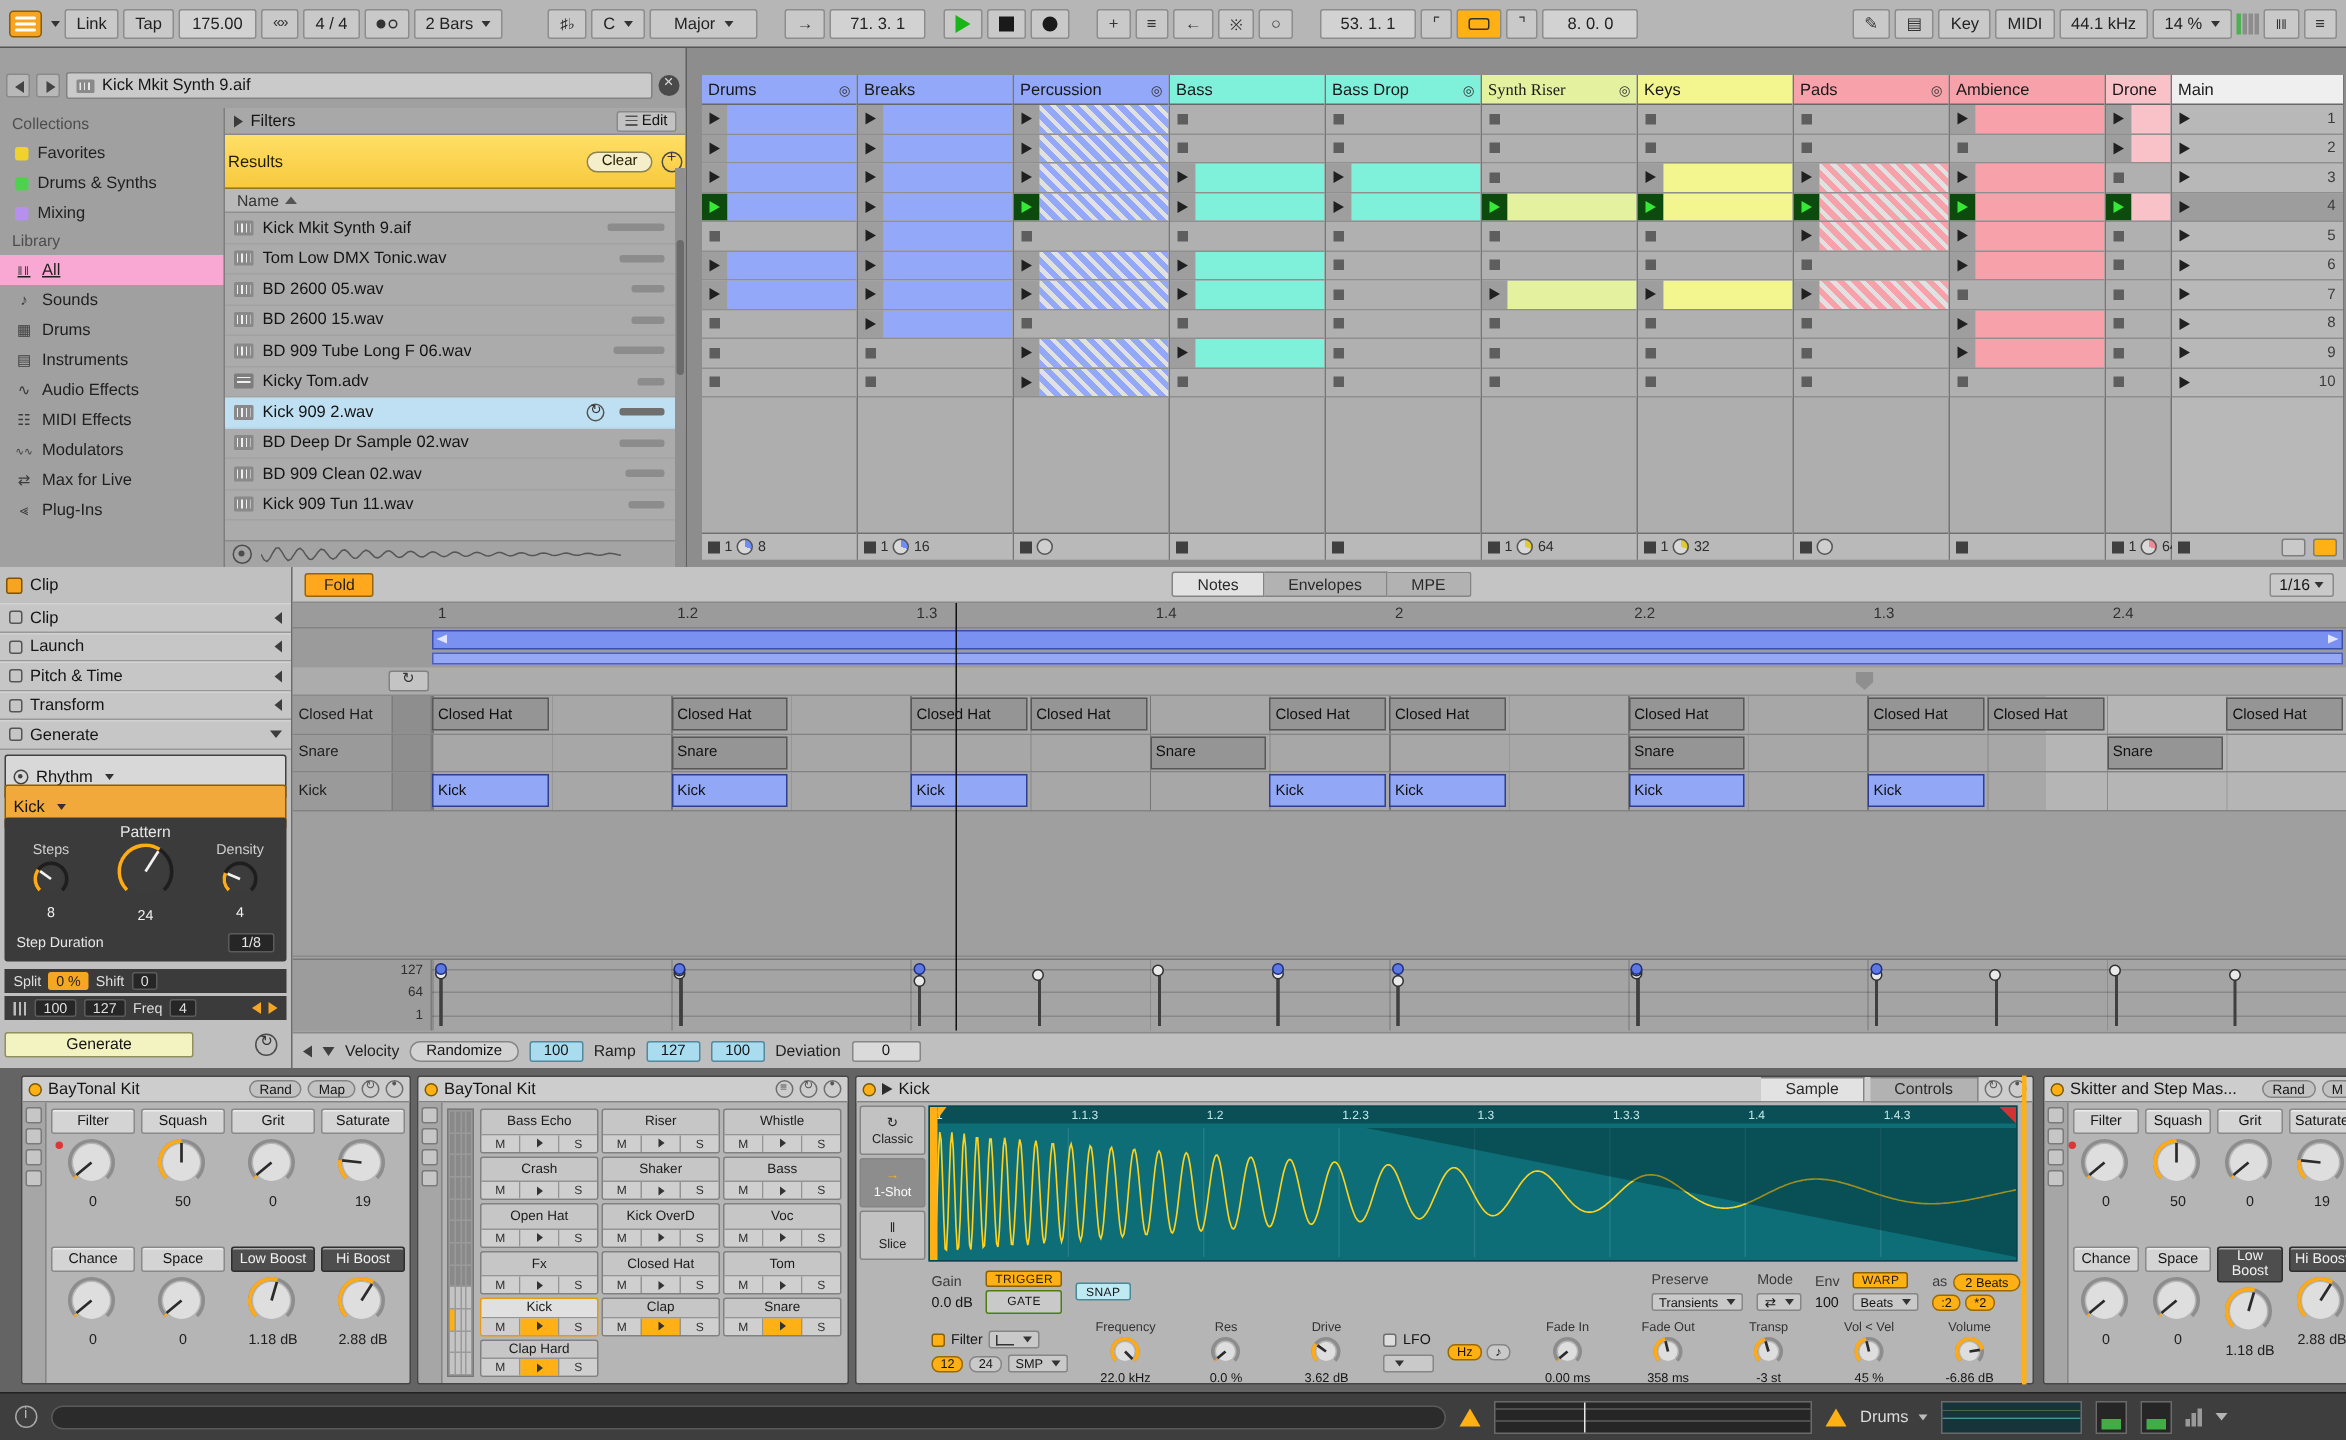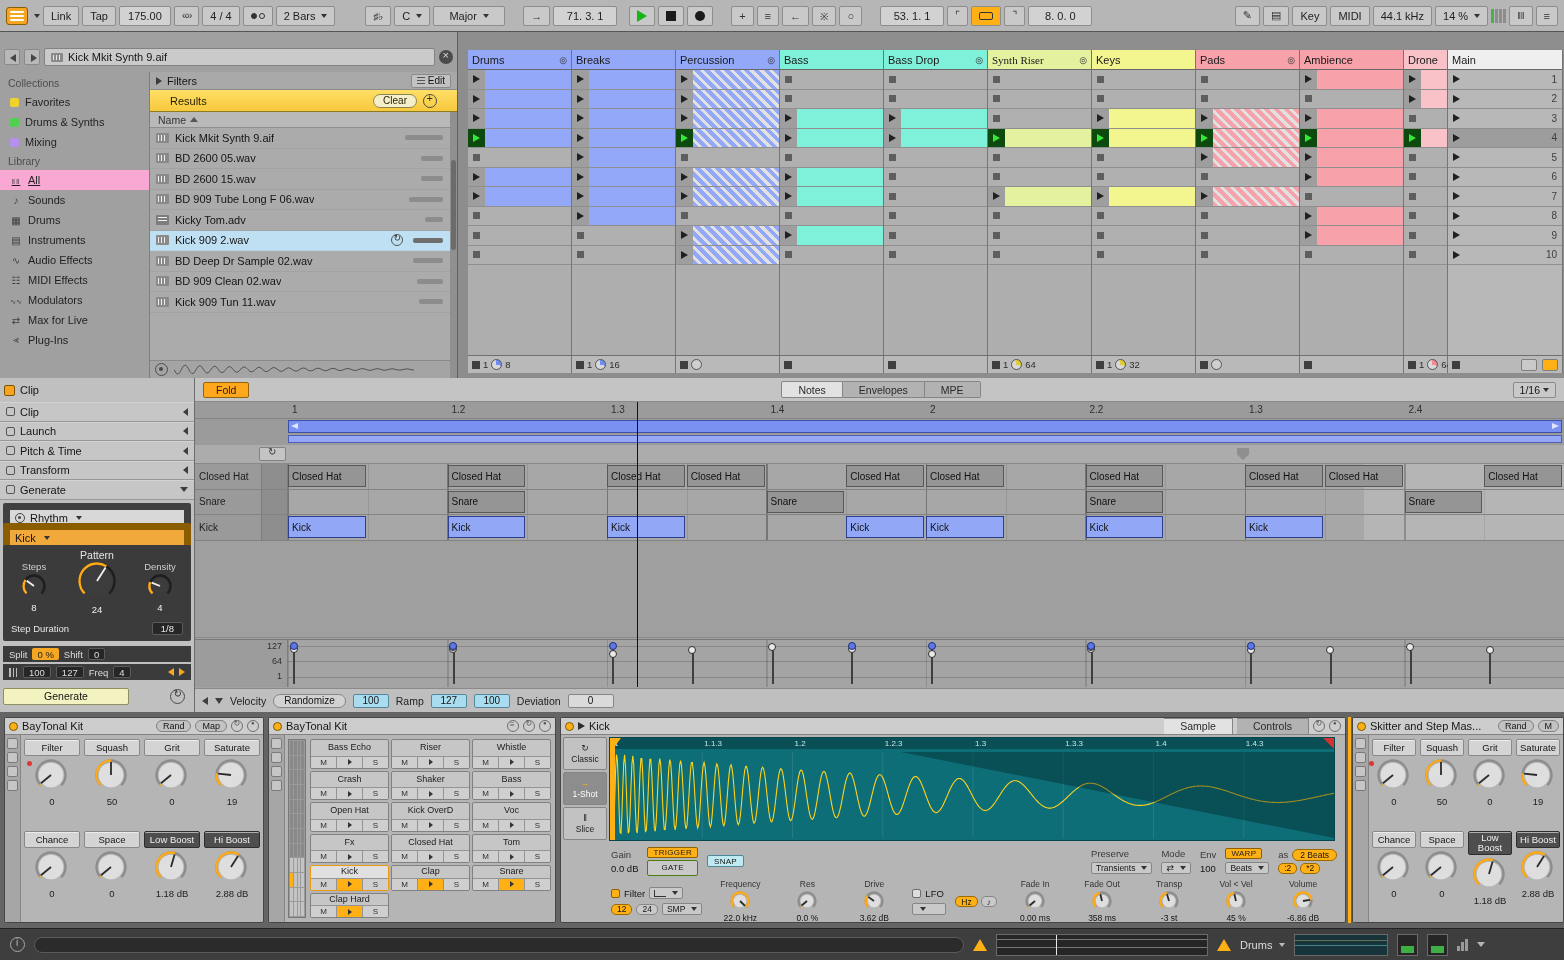--- a/index.html
+++ b/index.html
@@ -71,21 +71,21 @@
 .ic-audio-effects::before{content:"\223F";}
 .ic-midi-effects::before{content:"\2637";}
 .ic-modulators::before{content:"\223F\223F";font-size:7px;}
 .ic-max-for-live::before{content:"\21C4";}
 .ic-plug-ins::before{content:"\2AA1";}
 #browser-list{flex:1;position:relative;background:#ababab;display:flex;flex-direction:column;overflow:hidden;}
 .filters-row{height:18px;background:#a8a8a8;border-bottom:1px solid #8a8a8a;display:flex;align-items:center;gap:5px;padding:0 6px;font-size:11px;}
 .exp-tri{width:0;height:0;border-left:6px solid #3b3b3b;border-top:4px solid transparent;border-bottom:4px solid transparent;}
 .edit-btn{margin-left:auto;height:14px;display:inline-flex;align-items:center;gap:3px;border:1px solid #8a8a8a;border-radius:2px;background:#c2c2c2;padding:0 5px;font-size:10px;}
 .edit-ic{width:8px;height:7px;background:repeating-linear-gradient(180deg,#555 0 1px,transparent 1px 3px);}
-.results-row{height:22px;background:linear-gradient(#ffdf66,#f7c93d);border-bottom:1px solid #8f7a1e;display:flex;align-items:center;gap:6px;padding:0 20px;font-size:11px;color:#241e00;}
+.results-row{height:36px;background:linear-gradient(#ffdf66,#f7c93d);border-bottom:1px solid #8f7a1e;display:flex;align-items:center;gap:6px;padding:0 2px;font-size:11px;color:#241e00;}
 .clear-pill{margin-left:auto;height:14px;border-radius:8px;background:#f4eecb;border:1px solid #8f8450;padding:0 9px;display:inline-flex;align-items:center;font-size:10px;}
 .plus-circle{width:14px;height:14px;border-radius:50%;border:1.5px solid #4c4c4c;position:relative;}
 .plus-circle::after{content:"+";position:absolute;left:2.5px;top:-2.5px;font-size:11px;color:#333;}
 .name-row{height:16px;background:#b9b9b9;border-bottom:1px solid #8f8f8f;display:flex;align-items:center;gap:4px;padding:0 8px;font-size:10.5px;color:#333;}
 .sort-ind{width:0;height:0;border-left:4px solid transparent;border-right:4px solid transparent;border-bottom:5px solid #555;}
 #browser-files{flex:1;overflow:hidden;}
 .file-row{height:20.5px;display:flex;align-items:center;gap:6px;padding:0 6px;font-size:11px;border-bottom:1px solid rgba(0,0,0,0.05);}
 .file-row.sel{background:#bfe0f2;}
 .file-icon{width:13px;height:10px;background:#898989;border-radius:1px;position:relative;flex:none;}
 .file-icon::after{content:"";position:absolute;inset:2px;background:repeating-linear-gradient(90deg,#efefef 0 1px,transparent 1px 3px);}
@@ -134,21 +134,21 @@
 
 #editor{position:absolute;left:0;top:378px;width:1564px;height:334px;background:#a2a2a2;}
 #clip-panel{position:absolute;left:0;top:0;width:195px;height:334px;background:#c0c0c0;border-right:1px solid #6c6c6c;z-index:6;}
 .cp-header{position:absolute;left:4px;top:3px;height:18px;display:flex;align-items:center;gap:5px;font-size:11px;}
 .clip-color-sq{width:11px;height:11px;background:#f7a421;border:1px solid #7d5300;border-radius:2px;}
 #cp-sections{position:absolute;left:0;top:24px;width:100%;}
 .cp-sec{height:19.5px;border-top:1px solid #d2d2d2;border-bottom:1px solid #989898;display:flex;align-items:center;gap:5px;padding:0 6px;font-size:11px;background:#c6c6c6;}
 .sec-ic{width:9px;height:9px;border:1px solid #555;border-radius:2px;flex:none;}
 .sec-arrow{margin-left:auto;width:0;height:0;border-top:4px solid transparent;border-bottom:4px solid transparent;border-right:5.5px solid #3d3d3d;}
 .sec-arrow.down{border-left:4px solid transparent;border-right:4px solid transparent;border-top:5.5px solid #3d3d3d;border-bottom:none;}
-.cp-dd{position:absolute;left:3px;right:3px;height:30px;background:#d8d8d8;border:7px solid #404040;border-radius:2px;display:flex;align-items:center;gap:5px;padding:0 5px;font-size:11px;}
+.cp-dd{position:absolute;left:3px;right:3px;height:30px;background:#d8d8d8;border:1px solid #404040;border-radius:2px;display:flex;align-items:center;gap:5px;padding:0 5px;font-size:11px;}
 .cp-dd.type{top:125px;}
 .cp-dd.target{top:145px;background:#f2a93b;border-color:#8a5d00;}
 .gen-ic{width:10px;height:10px;border:1.3px solid #444;border-radius:50%;position:relative;flex:none;}
 .gen-ic::after{content:"";position:absolute;left:2.2px;top:2.2px;width:3px;height:3px;border-radius:50%;background:#444;}
 #pattern-panel{position:absolute;left:3px;right:3px;top:167px;height:96px;background:#3b3b3b;border-radius:2px;color:#e6e6e6;font-size:10px;}
 .pp-title{position:absolute;left:0;right:0;top:4px;text-align:center;font-size:10.5px;}
 .pp-knobs{position:absolute;left:6px;right:6px;top:16px;height:52px;display:flex;justify-content:space-between;align-items:flex-start;}
 .pp-col{display:flex;flex-direction:column;align-items:center;gap:1px;width:50px;}
 .pp-col.big{margin-top:0;}
 .pp-lab{font-size:9.5px;color:#cfcfcf;}
@@ -209,21 +209,21 @@
 .mini-tri{width:0;height:0;border-top:4px solid transparent;border-bottom:4px solid transparent;border-right:6px solid #3f3f3f;}
 .mini-tri.down{border-left:4px solid transparent;border-right:4px solid transparent;border-top:6px solid #3f3f3f;border-bottom:none;}
 .lf-label{color:#222;}
 .pill{background:#d2d2d2;border:1px solid #868686;border-radius:8px;padding:0 10px;height:14px;font-size:10px;display:inline-flex;align-items:center;}
 .cyan-box{background:#a9dcef;border:1px solid #55889c;border-radius:2px;min-width:36px;height:14px;display:inline-flex;align-items:center;justify-content:center;font-size:10px;}
 .white-box{background:#dadada;border:1px solid #868686;border-radius:2px;min-width:46px;height:14px;display:inline-flex;align-items:center;justify-content:center;font-size:10px;}
 #playhead{position:absolute;left:637px;top:24px;width:1px;height:285px;background:#101010;z-index:4;}
 
 
 #devices{position:absolute;left:0;top:712px;width:1564px;height:216px;background:#646464;}
-.device{position:absolute;top:5px;height:206px;background:#b5b5b5;border:1px solid #464646;border-radius:2px;overflow:hidden;}
+.device{position:absolute;top:5px;height:206px;background:#b5b5b5;border:1px solid #464646;border-radius:2px;overflow:hidden;margin-left:10px;}
 #dev1{left:4px;width:260px;}
 #dev2{left:268px;width:288px;}
 #dev3{left:560px;width:786px;}
 #dev4{left:1352px;width:212px;}
 .amber-strip{position:absolute;left:1348px;top:5px;width:3px;height:206px;background:#ffb014;}
 .dev-header{height:17px;background:#cdcdcd;border-bottom:1px solid #828282;display:flex;align-items:center;gap:4px;padding:0 4px;font-size:11px;}
 .dev-dot{width:9px;height:9px;border-radius:50%;background:#ffb014;border:1px solid #7a5a00;flex:none;}
 .dev-title{white-space:nowrap;overflow:hidden;color:#161616;}
 .pill.small{font-size:9px;padding:0 6px;height:12px;border:1px solid #838383;border-radius:7px;background:#c2c2c2;}
 .hdr-ic{width:12px;height:12px;border:1.2px solid #6e6e6e;border-radius:50%;flex:none;position:relative;}
@@ -483,20 +483,25 @@
           <span class="sort-ind"></span>
         </div>
         <div id="browser-files">
             <div class="file-row">
               <span class="file-icon"></span>
               <span class="file-name">Kick Mkit Synth 9.aif</span>
               <span class="len-bar" style="width: 38px; margin-left: auto;"></span>
             </div>
             <div class="file-row">
               <span class="file-icon"></span>
+              <span class="file-name">Tom Low DMX Tonic.wav</span>
+              <span class="len-bar" style="width: 30px; margin-left: auto;"></span>
+            </div>
+            <div class="file-row">
+              <span class="file-icon"></span>
               <span class="file-name">BD 2600 05.wav</span>
               <span class="len-bar" style="width: 22px; margin-left: auto;"></span>
             </div>
             <div class="file-row">
               <span class="file-icon"></span>
               <span class="file-name">BD 2600 15.wav</span>
               <span class="len-bar" style="width: 22px; margin-left: auto;"></span>
             </div>
             <div class="file-row">
               <span class="file-icon"></span>

